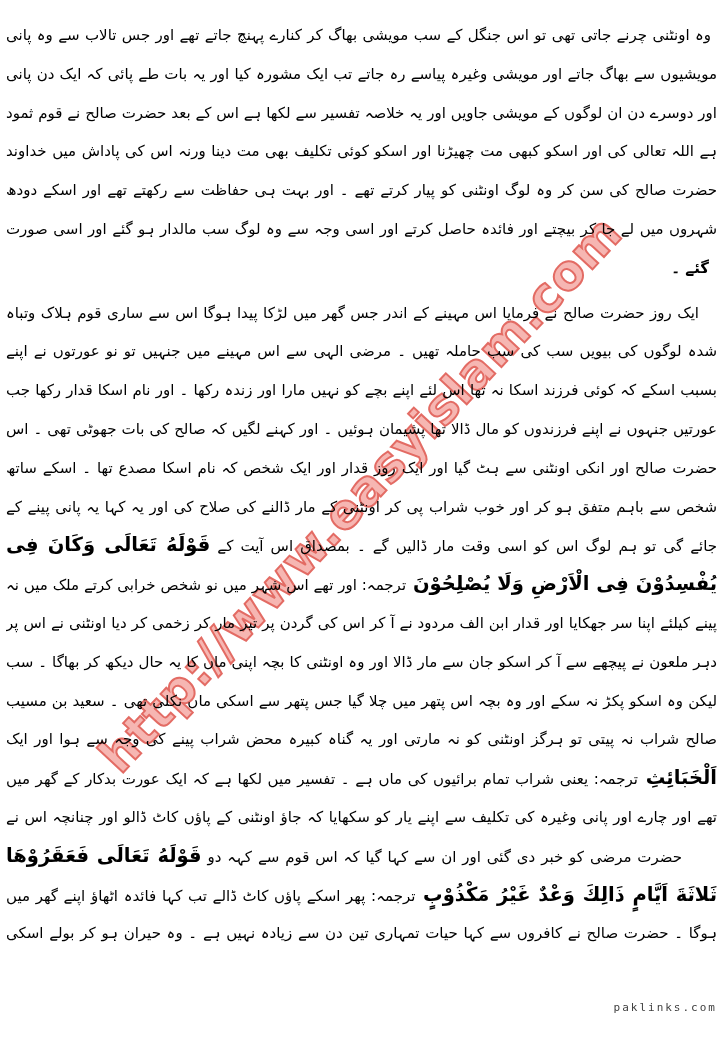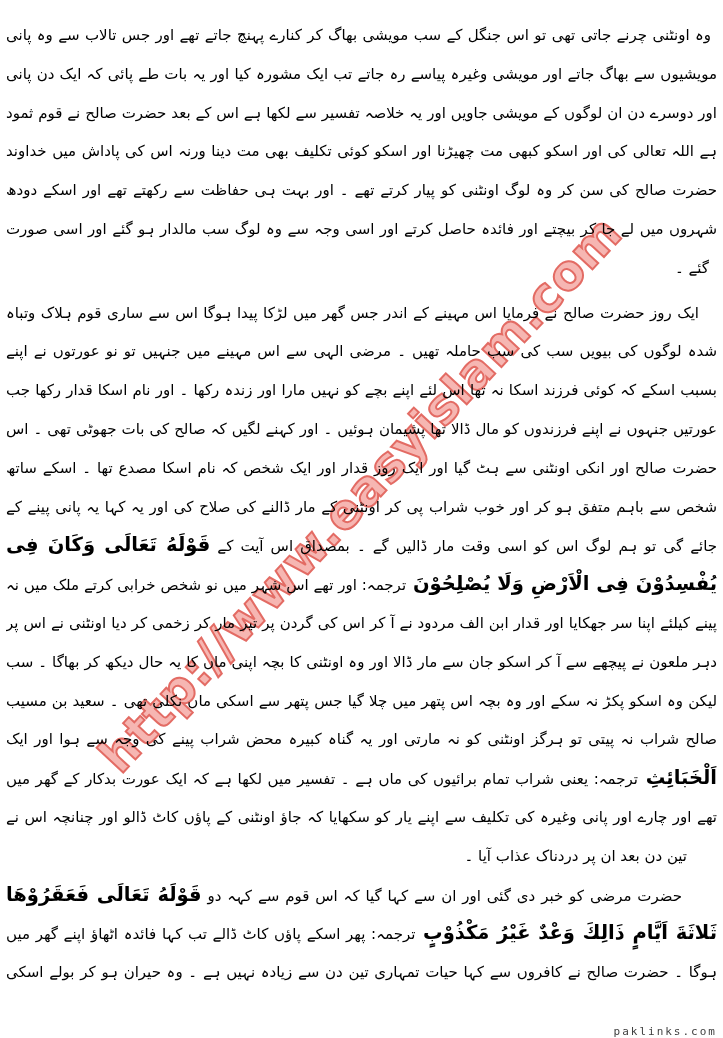--- a/index.html
+++ b/index.html
@@ -32,30 +32,30 @@
   }
   .line{
     direction:rtl;
     height:38.8px;
     line-height:38.8px;
     font-size:15px;
     white-space:normal;
     overflow:hidden;
   }
   .line.j{text-align:justify;text-align-last:justify;text-justify:inter-word;}
-  .line.r{text-align:left;text-align-last:right;}
+  .line.r{text-align:left;text-align-last:right;font-weight:bold;}
   .qt{ 
     font-weight:bold;
     font-size:1.3em;
     font-family:"DejaVu Sans",sans-serif;
   }
   .ur{font-family:"DejaVu Sans",sans-serif;}
   .footer{
     position:absolute;
-    right:6px;bottom:0;
+    right:6px;bottom:24px;
     font-family:"DejaVu Sans Mono",monospace;
     font-size:11px;
     letter-spacing:2px;
     z-index:2;
   }
 </style>
 </head>
 <body>
 
 <div class="page">
@@ -76,20 +76,19 @@
       <div class="line j"><span class="ur">حضرت صالح اور انکی اونٹنی سے ہٹ گیا اور ایک روز قدار اور ایک شخص کہ نام اسکا مصدع تھا ۔ اسکے ساتھ مل کر اور ہر قبیلے سے ایک ایک</span></div>
       <div class="line j"><span class="ur">شخص سے باہم متفق ہو کر اور خوب شراب پی کر اونٹنی کے مار ڈالنے کی صلاح کی اور یہ کہا یہ پانی پینے کے لئے جب کنویں کے کنارے پر</span></div>
       <div class="line j"><span class="ur">جائے گی تو ہم لوگ اس کو اسی وقت مار ڈالیں گے ۔ بمصداق اس آیت کے </span><span class="qt">قَوْلَهُ تَعَالَی وَكَانَ فِی الْمَدِیْنَةِ تِسْعَةُ رَهْطٍ</span></div>
       <div class="line j"><span class="qt">یُفْسِدُوْنَ فِی الْاَرْضِ وَلَا یُصْلِحُوْنَ </span><span class="ur">ترجمہ: اور تھے اس شہر میں نو شخص خرابی کرتے ملک میں نہ سنوارتے دوسرے روز اونٹنی نے پانی</span></div>
       <div class="line j"><span class="ur">پینے کیلئے اپنا سر جھکایا اور قدار ابن الف مردود نے آ کر اس کی گردن پر تیر مار کر زخمی کر دیا اونٹنی نے اس پر حملہ کیا تو سب بھاگے اور مصدع بن</span></div>
       <div class="line j"><span class="ur">دہر ملعون نے پیچھے سے آ کر اسکو جان سے مار ڈالا اور وہ اونٹنی کا بچہ اپنی ماں کا یہ حال دیکھ کر بھاگا ۔ سب مردودوں نے اس کا بھی پیچھا کیا</span></div>
       <div class="line j"><span class="ur">لیکن وہ اسکو پکڑ نہ سکے اور وہ بچہ اس پتھر میں چلا گیا جس پتھر سے اسکی ماں نکلی تھی ۔ سعید بن مسیب رحمۃ اللہ علیہ روایت کرتے ہیں کہ قوم</span></div>
       <div class="line j"><span class="ur">صالح شراب نہ پیتی تو ہرگز اونٹنی کو نہ مارتی اور یہ گناہ کبیرہ محض شراب پینے کی وجہ سے ہوا اور ایک حدیث میں آیا ہے </span></div>
       <div class="line j"><span class="qt">اَلْخَبَائِثِ </span><span class="ur">ترجمہ: یعنی شراب تمام برائیوں کی ماں ہے ۔ تفسیر میں لکھا ہے کہ ایک عورت بدکار کے گھر میں گائے اونٹ بکری وغیرہ بہت</span></div>
       <div class="line j"><span class="ur">تھے اور چارے اور پانی وغیرہ کی تکلیف سے اپنے یار کو سکھایا کہ جاؤ اونٹنی کے پاؤں کاٹ ڈالو اور چنانچہ اس نے ویسا ہی کیا اور اس واقعہ کے</span></div>
-      <div class="line r" style="padding-right: 30px;"><span class="ur">تین دن بعد ان پر دردناک عذاب آیا ۔</span></div>
       <div class="line j" style="padding-right: 35px;"><span class="ur">حضرت مرضی کو خبر دی گئی اور ان سے کہا گیا کہ اس قوم سے کہہ دو </span><span class="qt">قَوْلَهُ تَعَالَی فَعَقَرُوْهَا فَقَالَ تَمَتَّعُوْا فِیْ دَارِكُمْ</span></div>
       <div class="line j"><span class="qt">ثَلاثَةَ اَیَّامٍ ذَالِكَ وَعْدٌ غَیْرُ مَكْذُوْبٍ </span><span class="ur">ترجمہ: پھر اسکے پاؤں کاٹ ڈالے تب کہا فائدہ اٹھاؤ اپنے گھر میں تین دن اور یہ وعدہ جھوٹا نہ</span></div>
       <div class="line j"><span class="ur">ہوگا ۔ حضرت صالح نے کافروں سے کہا حیات تمہاری تین دن سے زیادہ نہیں ہے ۔ وہ حیران ہو کر بولے اسکی کیا علامت ہے حضرت</span></div>
     </div>
 
   <div class="footer" style="color: rgb(63, 63, 63);">paklinks.com</div>
 </div>
 
 </body></html>

